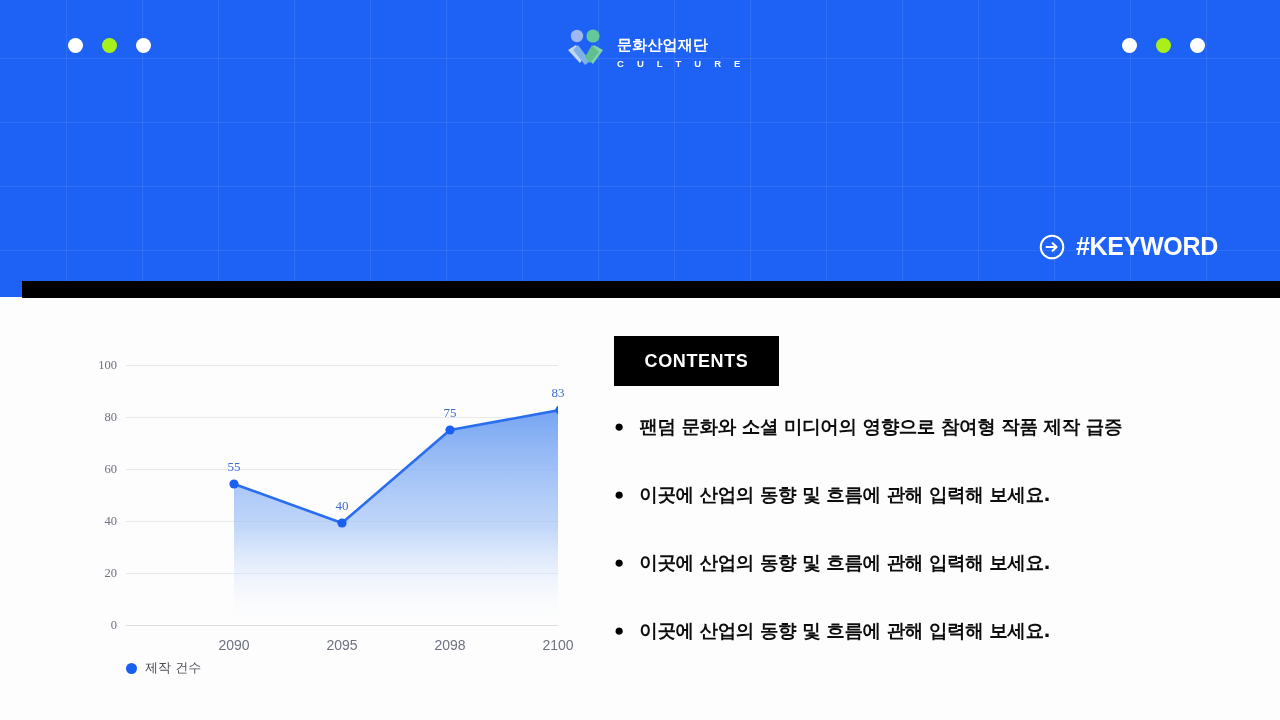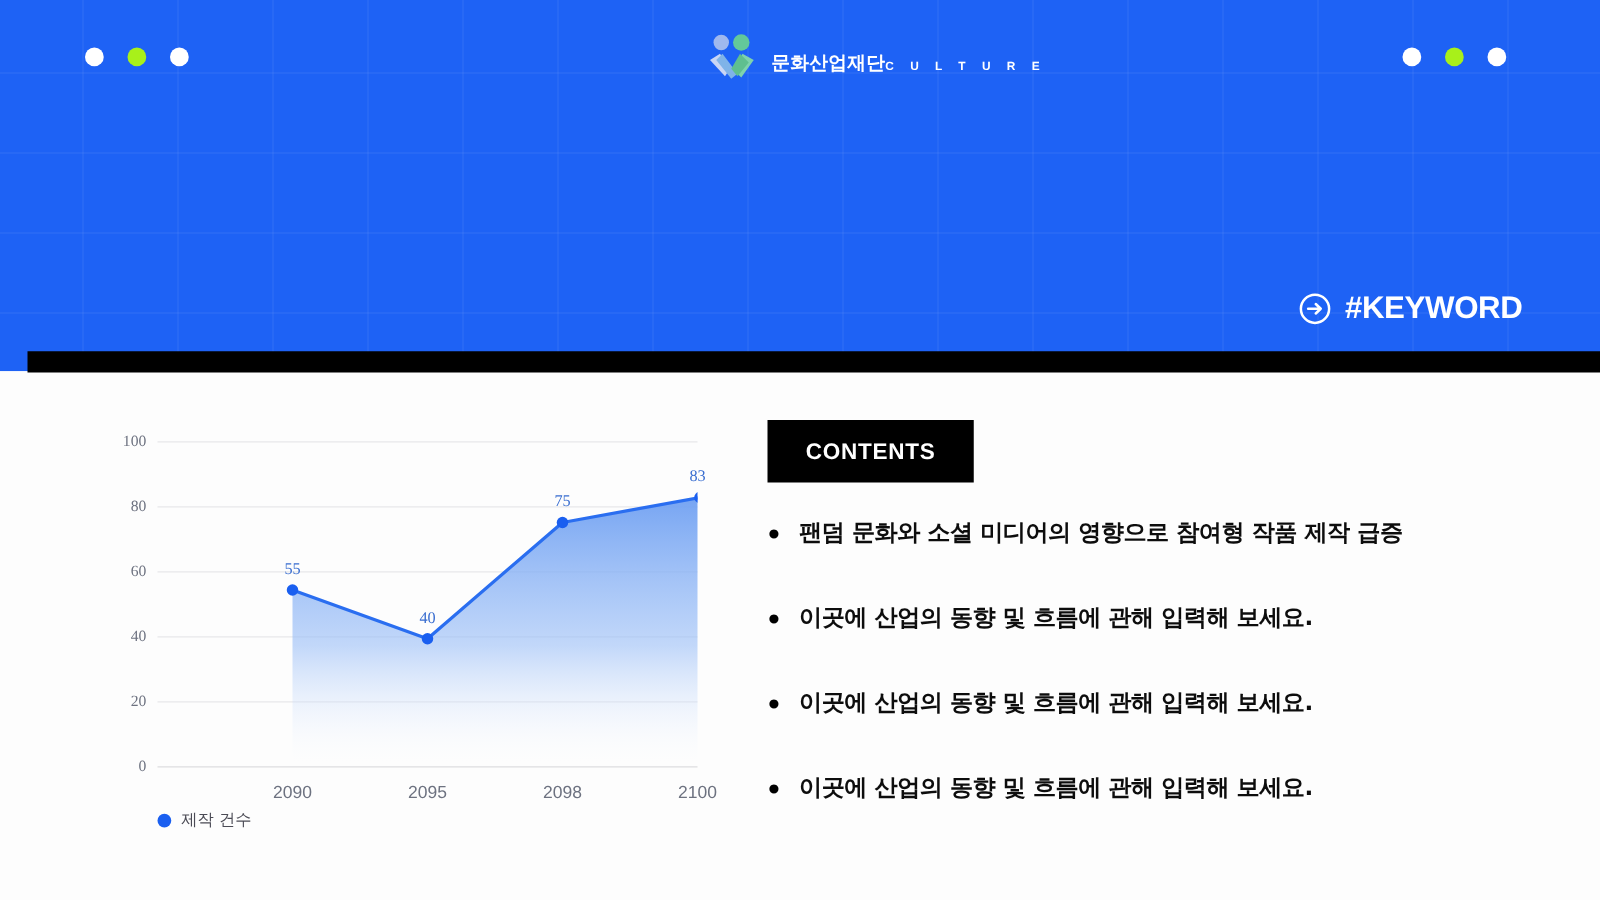--- a/index.html
+++ b/index.html
@@ -30,21 +30,21 @@
   .dots { position:absolute; display:flex; gap:19px; align-items:center; }
   .dots.left  { left:68px;  top:38px; }
   .dots.right { left:1122px; top:38px; }
   .dot { width:15px; height:15px; border-radius:50%; }
   .dot.w { background:#ffffff; }
   .dot.g { background:#a8f01a; }
 
   
   .logo { position:absolute; left:563px; top:26px; display:flex; align-items:center; gap:10px; }
   .logo-mark { width:44px; height:38px; position:relative; }
-  .logo-text { display:flex; flex-direction:row; line-height:1;margin-top:12px; }
+  .logo-text { display:flex; flex-direction:column; line-height:1;margin-top:12px; }
   .logo-title {
     color:#ffffff; font-size:15px; font-weight:bold; letter-spacing:0.2px;
     font-family:"DejaVu Sans","Liberation Sans",sans-serif;
   }
   .logo-sub {
     color:#ffffff; font-size:9.5px; font-weight:bold; letter-spacing:5.2px;
     margin-top:6px;
   }
 
   
@@ -63,21 +63,21 @@
   .kw-icon { width:26px; height:26px; }
   .kw-text { color:#ffffff; font-size:25px; font-weight:bold; letter-spacing:-0.3px; }
 
   
   .black-bar { position:absolute; left:22px; top:281px; width:1258px; height:17px; background:#000000; z-index:5; }
 
   
   .page-body { position:absolute; left:0; top:297px; width:1280px; height:423px; background:#fdfdfd; }
 
   
-  .chart-area { position:absolute; left:56px; top:40px; width:520px; height:350px; }
+  .chart-area { position:absolute; left:56px; top:52px; width:520px; height:350px; }
   .chart-plot { position:absolute; left:70px; top:16px; width:432px; height:262px; }
   .gridline { position:absolute; left:0; width:432px; height:1px; background:#e8e8ea; }
   .gridline.base { background:#dddde0; }
   .ytick {
     position:absolute; right:calc(100% + 9px); transform:translateY(-50%);
     color:#6d7280; font-size:12.5px; white-space:nowrap;
     font-family:"Liberation Serif","DejaVu Serif",serif;
   }
   .chart-svg { position:absolute; left:0; top:0; }
   .dlabel {

